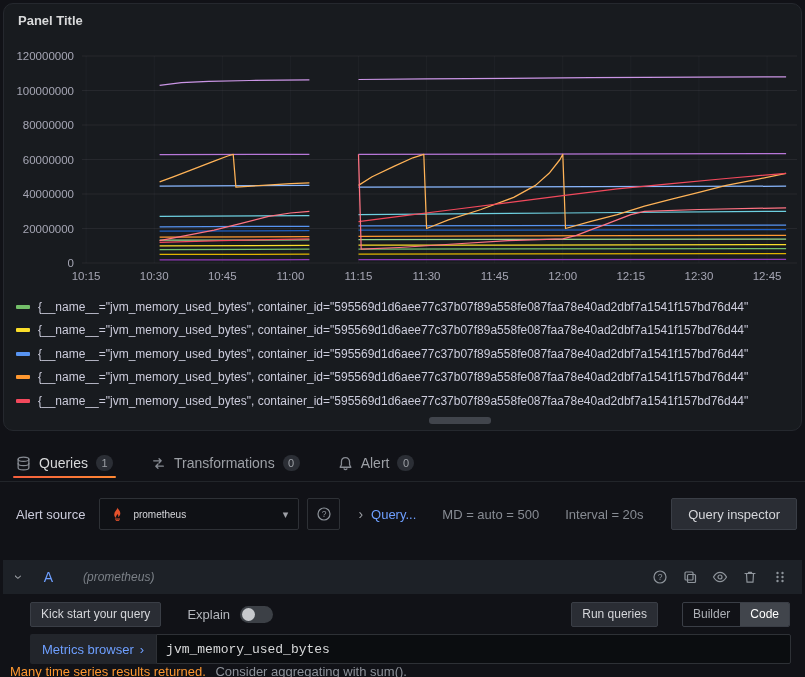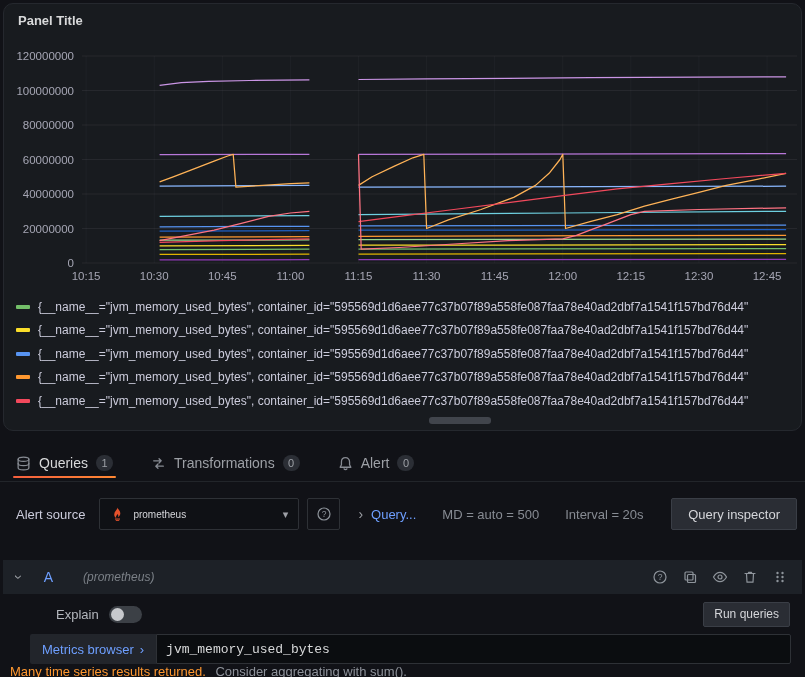--- a/index.html
+++ b/index.html
@@ -275,26 +275,31 @@
         <circle class="dot" cx="5.5" cy="8" r="1.2"></circle>
           <circle class="dot" cx="10.5" cy="8" r="1.2"></circle>
         <circle class="dot" cx="5.5" cy="12" r="1.2"></circle>
           <circle class="dot" cx="10.5" cy="12" r="1.2"></circle>
       </svg>
     </span>
   </div>
 </div>
 
 <div class="query-toolbar">
+  <button class="btn small">Kick start your query</button>
   <span class="explain-label">Explain</span>
   <div class="toggle">
     <span class="knob"></span>
   </div>
   <div class="spacer"></div>
   <button class="btn small">Run queries</button>
+  <div class="segmented">
+    <button>Builder</button>
+    <button class="active">Code</button>
+  </div>
 </div>
 
 <div class="metrics-row">
   <button class="metrics-browser">
     <span>Metrics browser</span>
     <span class="caret-r">›</span>
   </button>
   <div class="expr-input">
     <span class="mono">jvm_memory_used_bytes</span>
   </div>

